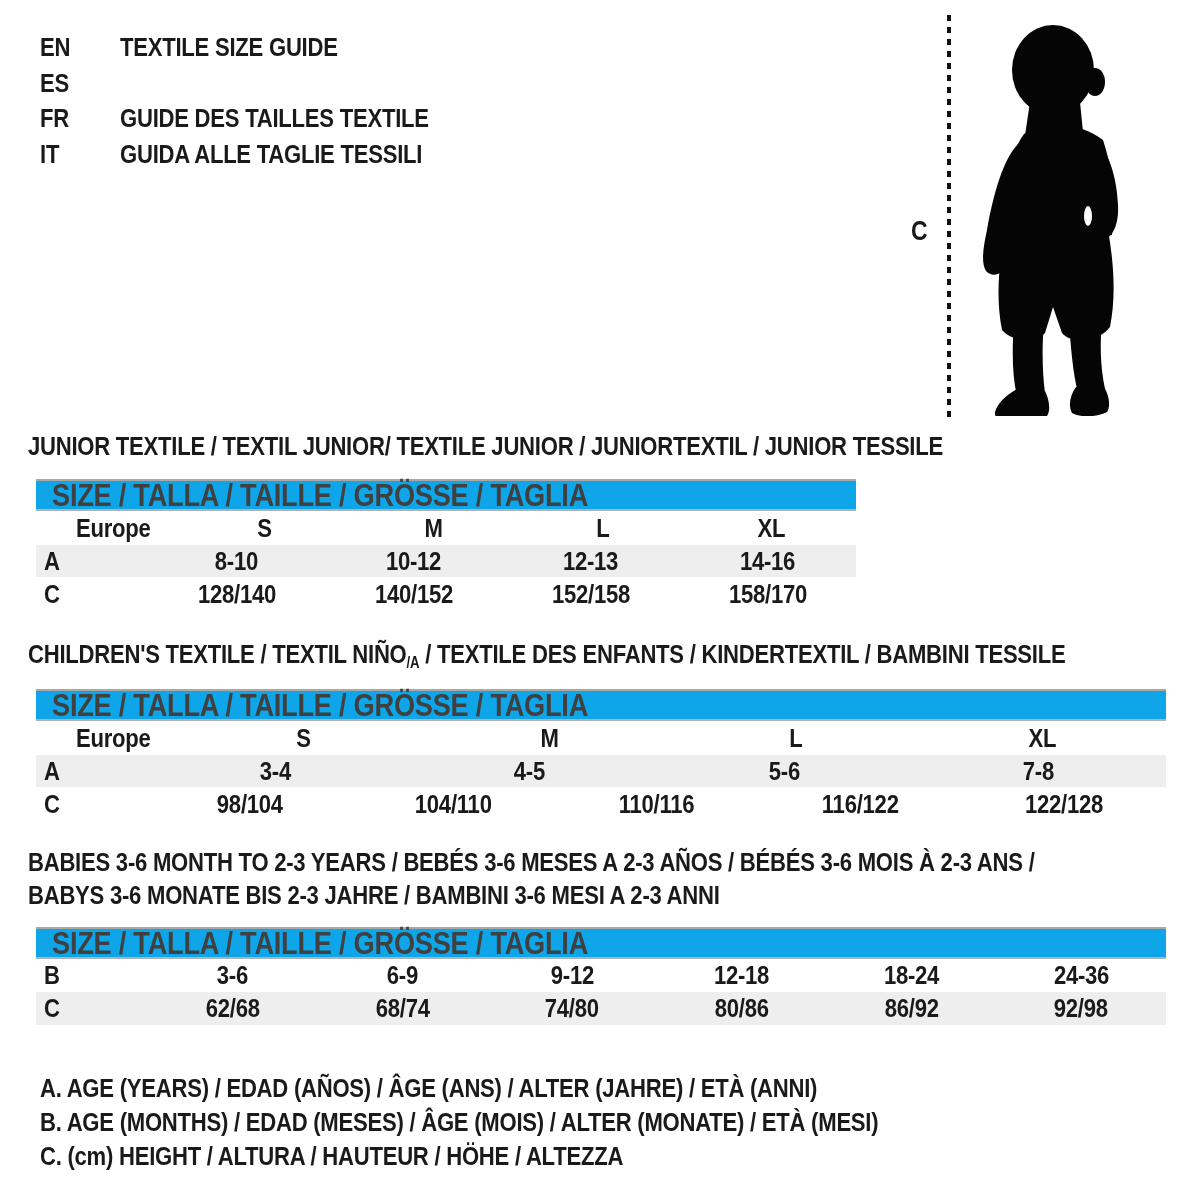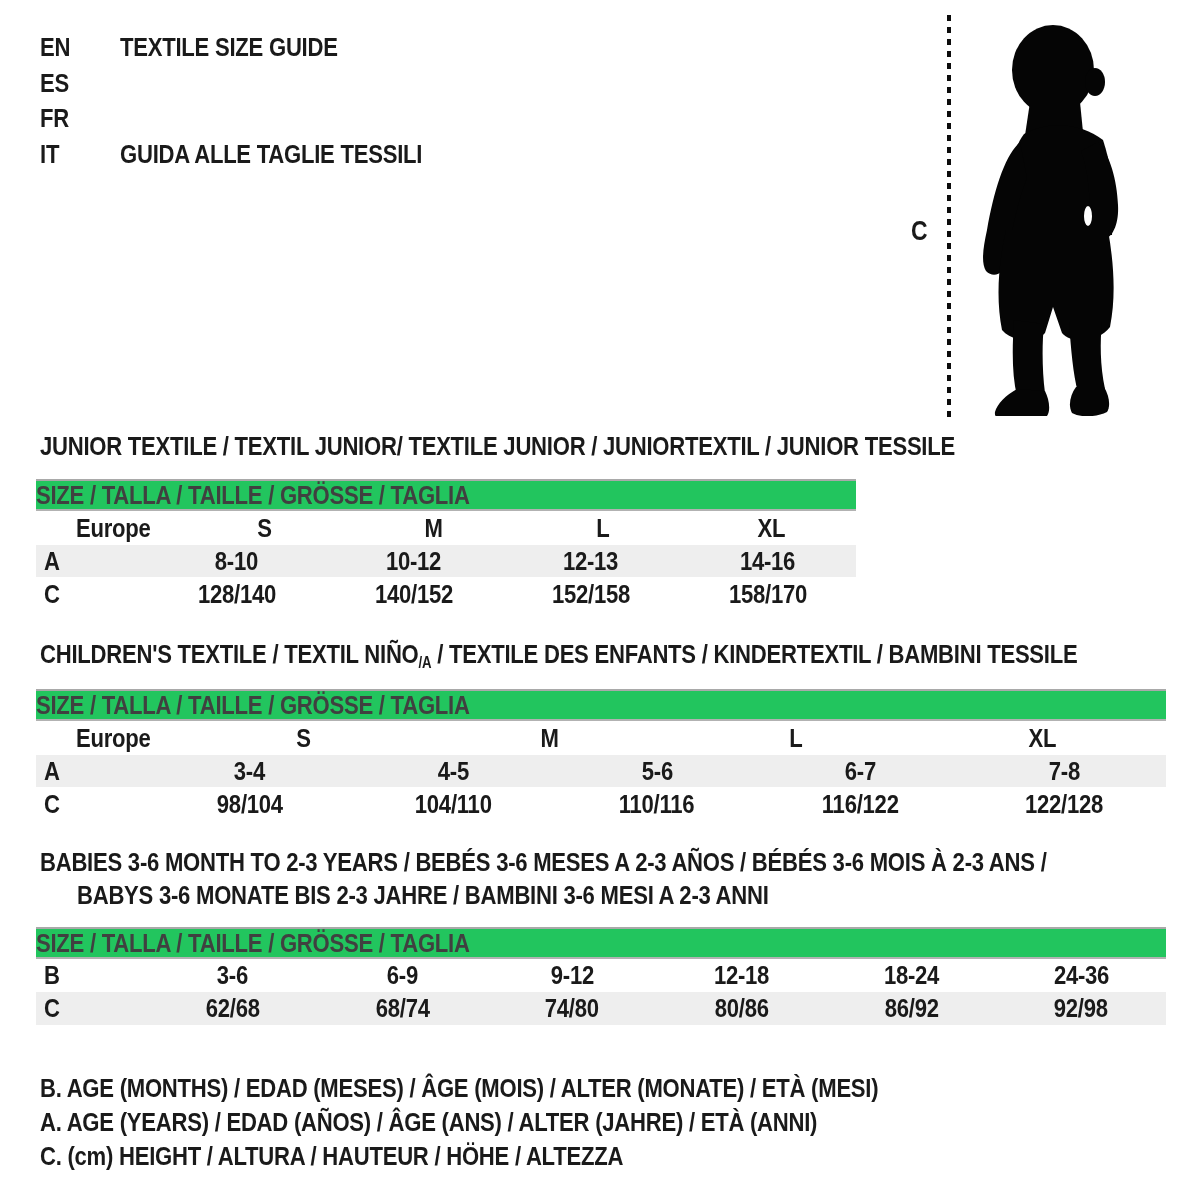--- a/index.html
+++ b/index.html
@@ -21,33 +21,33 @@
   .lang-row{display:flex;align-items:center;height:35.5px;}
   .lang-code{width:80px;}
 
   
   .dash-line{position:absolute;left:947px;top:15px;width:4px;height:404px;
     background:repeating-linear-gradient(180deg,#0c0c0c 0 6px,transparent 6px 12px);}
   .figure-c{position:absolute;left:911px;top:216px;font-size:27px;}
   .toddler{position:absolute;left:960px;top:20px;}
 
   
-  .sec-title{position:absolute;left:40px;font-size:26px;white-space:nowrap;}
+  .sec-title{position:absolute;left:28px;font-size:26px;white-space:nowrap;}
   .st1{top:431px;}
   .st2{top:639px;}
   .st3a{top:847px;}
-  .st3b{top:880px;margin-left:37px;}
+  .st3b{top:880px;}
 
   
   .tbl{position:absolute;left:36px;}
   .tbl1{top:479px;width:820px;}
   .tbl2{top:689px;width:1130px;}
   .tbl3{top:927px;width:1130px;}
-  .bar{height:28px;background:#22c55e;border-top:2px solid #a9a9a9;border-bottom:2px solid #b2b2b2;
-    display:flex;align-items:center;padding-left:0;font-size:26px;color:#404040;}
+  .bar{height:28px;background:#0ea5e9;border-top:2px solid #a9a9a9;border-bottom:2px solid #b2b2b2;
+    display:flex;align-items:center;padding-left:16px;font-size:32px;color:#404040;}
   .trow{display:flex;align-items:center;font-size:26px;}
   .c0{width:112px;padding-left:8px;box-sizing:border-box;}
   .c{flex:1;display:flex;justify-content:center;align-items:center;}
   .h34{height:34px;margin-left:32px;}
   .h32{height:32px;}
   .h35{height:35px;}
   .h33{height:33px;}
   .shaded{background:#eeeeee;}
 
   
@@ -62,20 +62,21 @@
   <div class="langs">
     <div class="lang-row">
       <span class="lang-code"><span class="ct">EN</span></span>
       <span class="lang-label"><span class="ct">TEXTILE SIZE GUIDE</span></span>
     </div>
     <div class="lang-row">
       <span class="lang-code"><span class="ct">ES</span></span>
     </div>
     <div class="lang-row">
       <span class="lang-code"><span class="ct">FR</span></span>
+      <span class="lang-label"><span class="ct">GUIDE DES TAILLES TEXTILE</span></span>
     </div>
     <div class="lang-row">
       <span class="lang-code"><span class="ct">IT</span></span>
       <span class="lang-label"><span class="ct">GUIDA ALLE TAGLIE TESSILI</span></span>
     </div>
   </div>
 
   <div class="dash-line"></div>
   <div class="figure-c">
     <span class="ct">C</span>
@@ -178,23 +179,20 @@
       <div class="c">
           <span class="ctc">3-4</span>
         </div>
       <div class="c">
           <span class="ctc">4-5</span>
         </div>
       <div class="c">
           <span class="ctc">5-6</span>
         </div>
       <div class="c">
-          <span class="ctc">6-7</span>
-        </div>
-      <div class="c">
           <span class="ctc">7-8</span>
         </div>
     </div>
     <div class="trow h35">
       <div class="c0"><span class="ct">C</span></div>
       <div class="c">
           <span class="ctc">98/104</span>
         </div>
       <div class="c">
           <span class="ctc">104/110</span>
@@ -260,23 +258,23 @@
           <span class="ctc">86/92</span>
         </div>
       <div class="c">
           <span class="ctc">92/98</span>
         </div>
     </div>
   </div>
 
   <div class="legend">
     <div class="legend-line">
+      <span class="ct">A. AGE (YEARS) / EDAD (AÑOS) / ÂGE (ANS) / ALTER (JAHRE) / ETÀ (ANNI)</span>
+    </div>
+    <div class="legend-line">
       <span class="ct">B. AGE (MONTHS) / EDAD (MESES) / ÂGE (MOIS) / ALTER (MONATE) / ETÀ (MESI)</span>
-    </div>
-    <div class="legend-line">
-      <span class="ct">A. AGE (YEARS) / EDAD (AÑOS) / ÂGE (ANS) / ALTER (JAHRE) / ETÀ (ANNI)</span>
     </div>
     <div class="legend-line">
       <span class="ct">C. (cm) HEIGHT / ALTURA / HAUTEUR / HÖHE / ALTEZZA</span>
     </div>
   </div>
 
 </div>
 
 </body></html>

